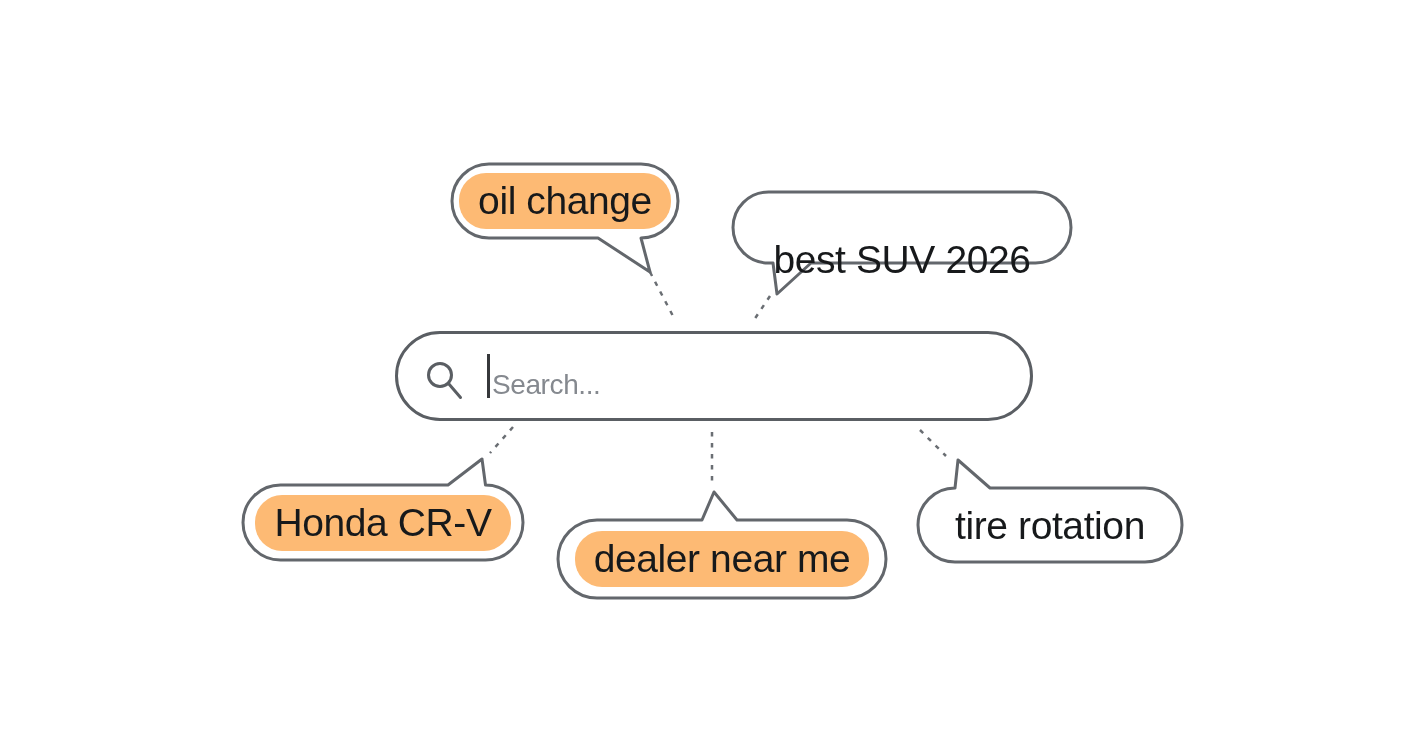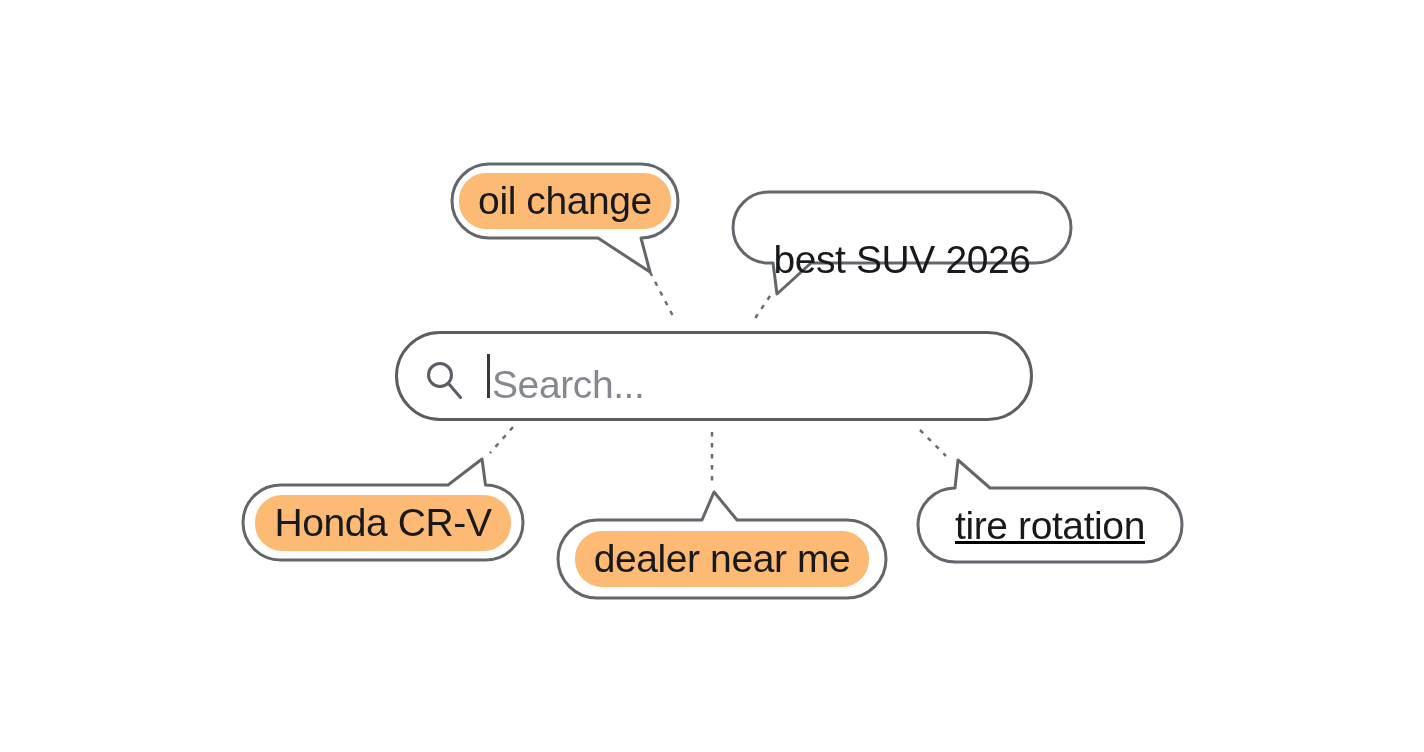--- a/index.html
+++ b/index.html
@@ -20,33 +20,33 @@
 
   #b-oil   {left:452px;top:164px;width:226px;height:110px;}
   #b-oil   .bubble-body{top:0;height:74px;}
   #b-suv   {left:733px;top:192px;width:338px;height:104px;}
   #b-suv   .bubble-body{top:0;height:71px;margin-top:32px;}
   #b-honda {left:243px;top:458px;width:280px;height:105px;}
   #b-honda .bubble-body{top:27px;height:75px;align-items:center;}
   #b-dealer{left:558px;top:490px;width:328px;height:108px;}
   #b-dealer.bubble .bubble-body{top:30px;height:78px;text-align:right;}
   #b-tire  {left:918px;top:458px;width:264px;height:104px;}
-  #b-tire  .bubble-body{top:30px;height:74px;text-decoration:underline;}
+  #b-tire  .bubble-body{top:30px;height:74px;}
 
   
   .searchbar{
     position:absolute;left:395px;top:331px;width:638px;height:90px;
     background:#ffffff;border:3px solid #5a5e63;border-radius:45px;box-sizing:border-box;
   }
   .search-icon{position:absolute;left:25px;top:24px;}
   .caret{position:absolute;left:89px;top:20px;width:2.5px;height:44px;background:#36383b;}
   .search-input{
     position:absolute;left:94px;top:0;width:500px;height:101px;
     border:none;outline:none;background:transparent;padding:0;
-    font-family:"Liberation Sans",sans-serif;font-size:39px;color:#14532d;letter-spacing:-0.4px;
+    font-family:"Liberation Sans",sans-serif;font-size:28px;color:#14532d;letter-spacing:-0.4px;
   }
   .search-input::placeholder{color:#85898f;opacity:1;}
 </style>
 </head>
 <body>
 
 <div class="stage">
 
   <svg class="connectors" width="1424" height="752" viewBox="0 0 1424 752">
     <line class="connector" x1="650" y1="272" x2="674" y2="318"></line>

